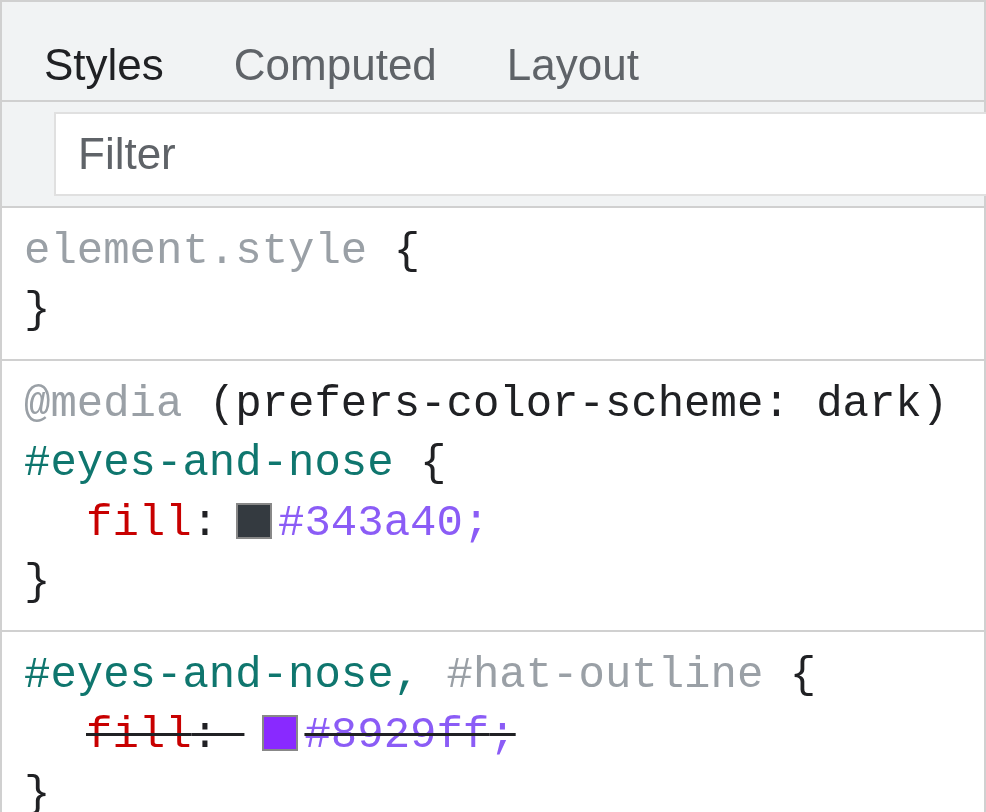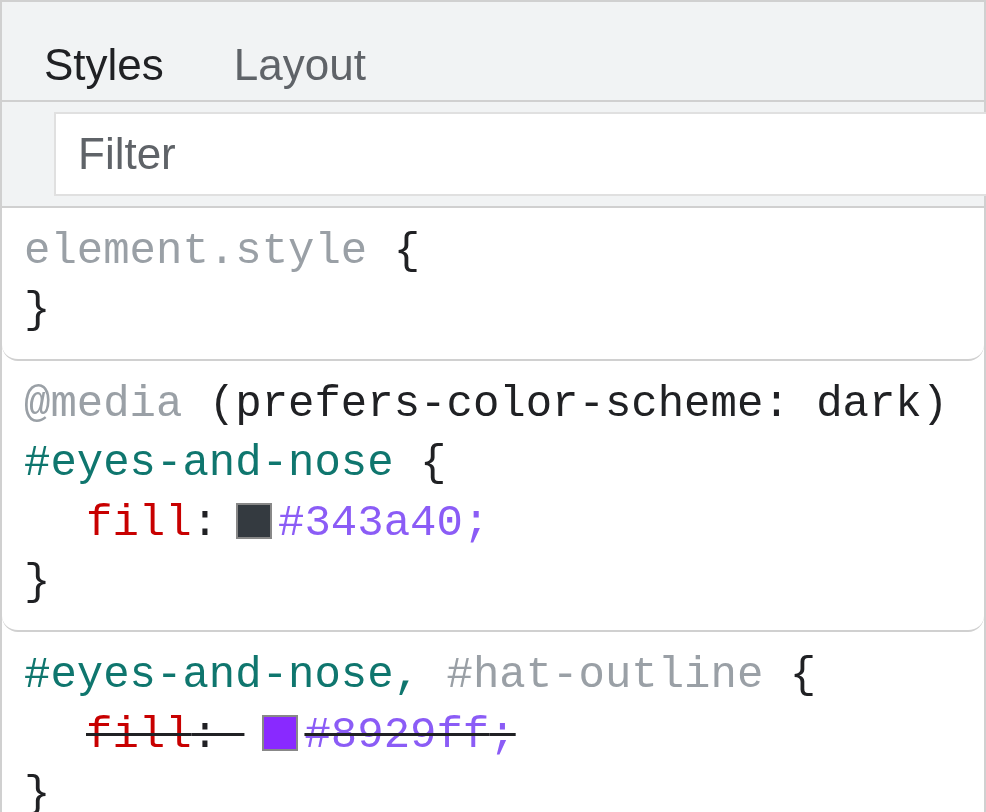--- a/index.html
+++ b/index.html
@@ -93,21 +93,20 @@
       background: #ffffff;
     }
     
     .rule-block {
       padding: 14px 22px 18px 22px;
       border-bottom: 2px solid #d0d0d0;
       font-family: "SF Mono", Menlo, Consolas, "Liberation Mono", monospace;
       font-size: 44px;
       line-height: 1.35;
       color: #202124;
-      border-radius: 16px;
     }
     
     .selector-gray {
       color: #9aa0a6;
     }
     
     .selector-dark {
       color: #0f766e;
     }
     
@@ -163,20 +162,21 @@
       white-space: nowrap;
     }
   </style>
 </head>
 <body>
 
 <div class="panel">
 
   <div class="tabs">
     <div class="tab active">Styles</div>
+    <div class="tab">Computed</div>
     <div class="tab">Layout</div>
   </div>
 
   <div class="filter-row">
     <input class="filter-input" type="text" placeholder="Filter" style="">
   </div>
 
   <div class="rules">
 
     <div class="rule-block">

